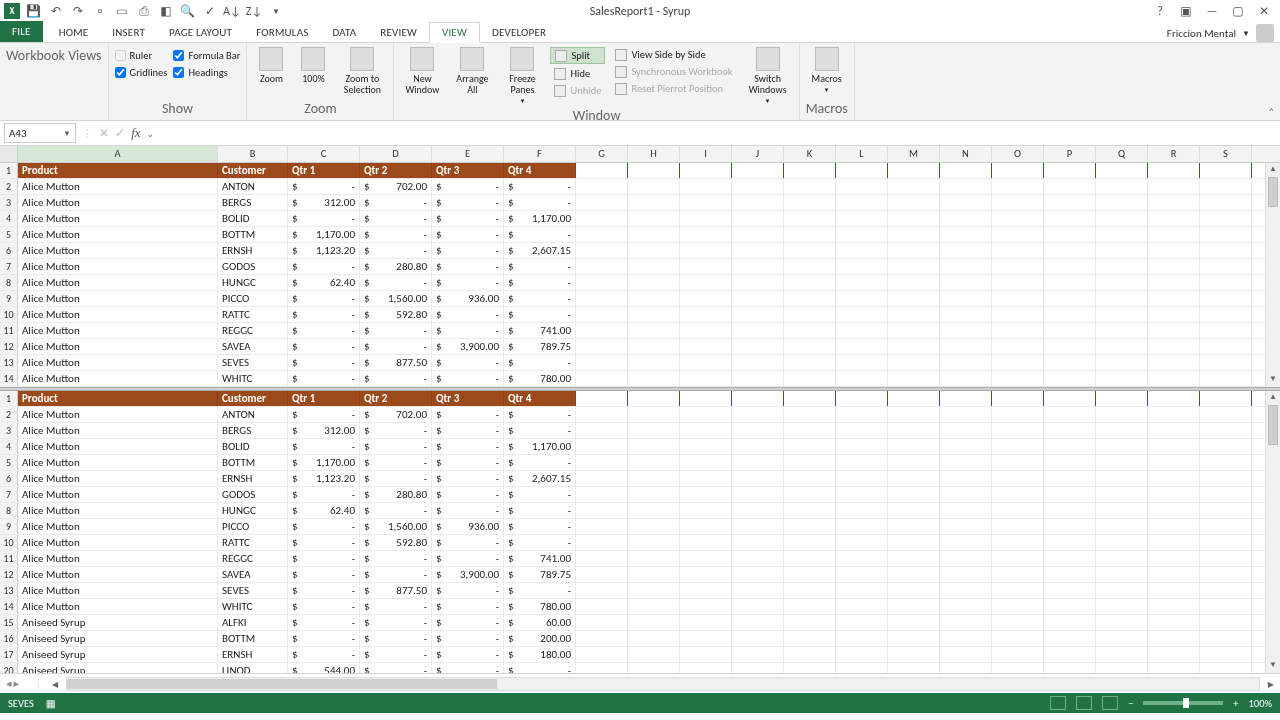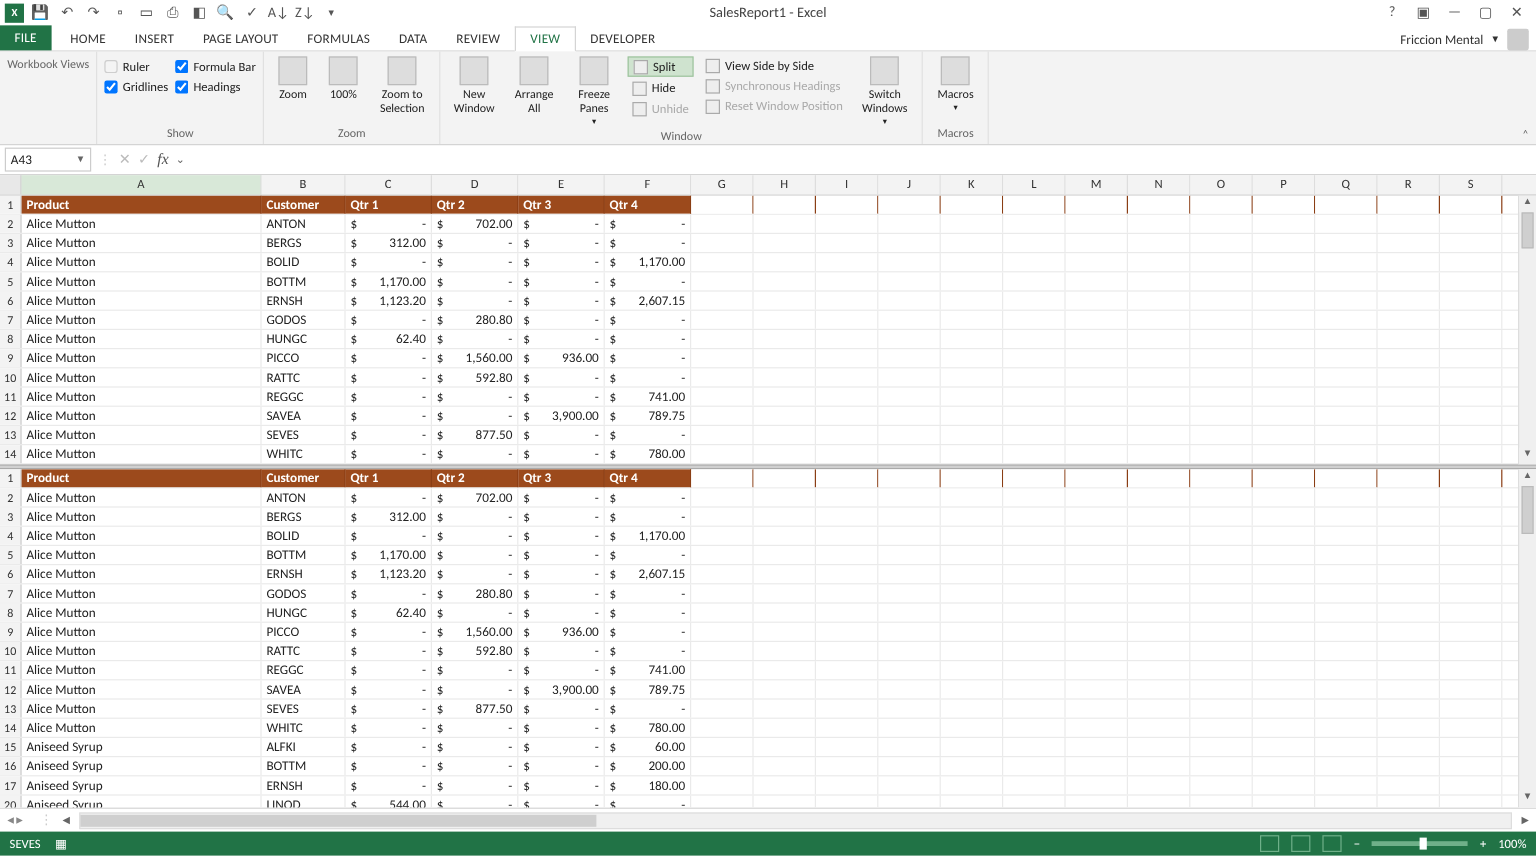--- a/index.html
+++ b/index.html
@@ -18,21 +18,21 @@
 .tab { padding:3px 12px 3px; font-size:11px; color:#333; text-transform:uppercase; letter-spacing:.2px; cursor:default; }
 .tab.file { background:#217346; color:#fff; padding:4px 12px; margin-right:4px; }
 .tab.active { color:#217346; border:1px solid #d4d4d4; border-bottom:1px solid #fff; background:#fff; position:relative; top:1px; }
 .user { margin-left:auto; padding-right:6px; font-size:11px; color:#333; display:flex; align-items:center; gap:6px;}
 .user .avatar { width:18px; height:18px; background:#ccc; border-radius:2px; }
 
 
 .ribbon { height:78px; background:#f3f3f3; border-bottom:1px solid #d4d4d4; display:flex; position:relative; }
 .grp { border-right:1px solid #e0e0e0; display:flex; flex-direction:column; padding:2px 6px 0; }
 .grp-body { flex:1; display:flex; align-items:flex-start; gap:6px; }
-.grp-label { text-align:center; font-size:10px; color:#666; padding:2px 0 3px; }
+.grp-label { text-align:center; font-size:14px; color:#666; padding:2px 0 3px; }
 .bigbtn { display:flex; flex-direction:column; align-items:center; justify-content:flex-start; width:48px; padding-top:2px; font-size:10px; text-align:center; line-height:1.1; gap:2px;}
 .bigbtn.sel { background:#cfe3cf; border:1px solid #9ec49e; }
 .bigbtn .bic { width:24px; height:24px; background:#ddd; border:1px solid #bbb; }
 .chkcol { display:flex; flex-direction:column; gap:4px; padding-top:4px; font-size:10.5px;}
 .chkcol label { display:flex; align-items:center; gap:4px; white-space:nowrap;}
 .chkcol input { width:11px; height:11px; }
 .smbtn { display:flex; align-items:center; gap:4px; font-size:10.5px; padding:1px 4px; white-space:nowrap;}
 .smbtn .sic { width:12px; height:12px; border:1px solid #aaa; background:#eee; }
 .smcol { display:flex; flex-direction:column; gap:2px; padding-top:2px;}
 .ribbon .collapse { position:absolute; right:6px; bottom:2px; font-size:10px; color:#666; }
@@ -94,21 +94,21 @@
     <span class="ico">▫</span>
     <span class="ico">▭</span>
     <span class="ico">⎙</span>
     <span class="ico">◧</span>
     <span class="ico">🔍</span>
     <span class="ico">✓</span>
     <span class="ico">A↓</span>
     <span class="ico">Z↓</span>
     <span class="ico" style="font-size:9px;">▾</span>
   </div>
-  <div class="title">SalesReport1 - Excel</div>
+  <div class="title">SalesReport1 - Syrup</div>
   <div class="win-ctrl">
     <span>?</span>
     <span>▣</span>
     <span>—</span>
     <span>▢</span>
     <span>✕</span>
   </div>
 </div>
 
 <div class="tabs">
@@ -203,25 +203,25 @@
             <span>Unhide</span>
           </div>
       </div>
       <div class="smcol">
         <div class="smbtn">
             <span class="sic"></span>
             <span>View Side by Side</span>
           </div>
         <div class="smbtn" style="color:#aaa;">
             <span class="sic"></span>
-            <span>Synchronous Headings</span>
+            <span>Synchronous Workbook</span>
           </div>
         <div class="smbtn" style="color:#aaa;">
             <span class="sic"></span>
-            <span>Reset Window Position</span>
+            <span>Reset Pierrot Position</span>
           </div>
       </div>
       <div class="bigbtn" style="width:50px;">
           <div class="bic"></div>
           <span>Switch Windows</span>
           <span style="font-size:7px;">▾</span>
         </div>
     </div>
     <div class="grp-label">Window</div>
   </div>

